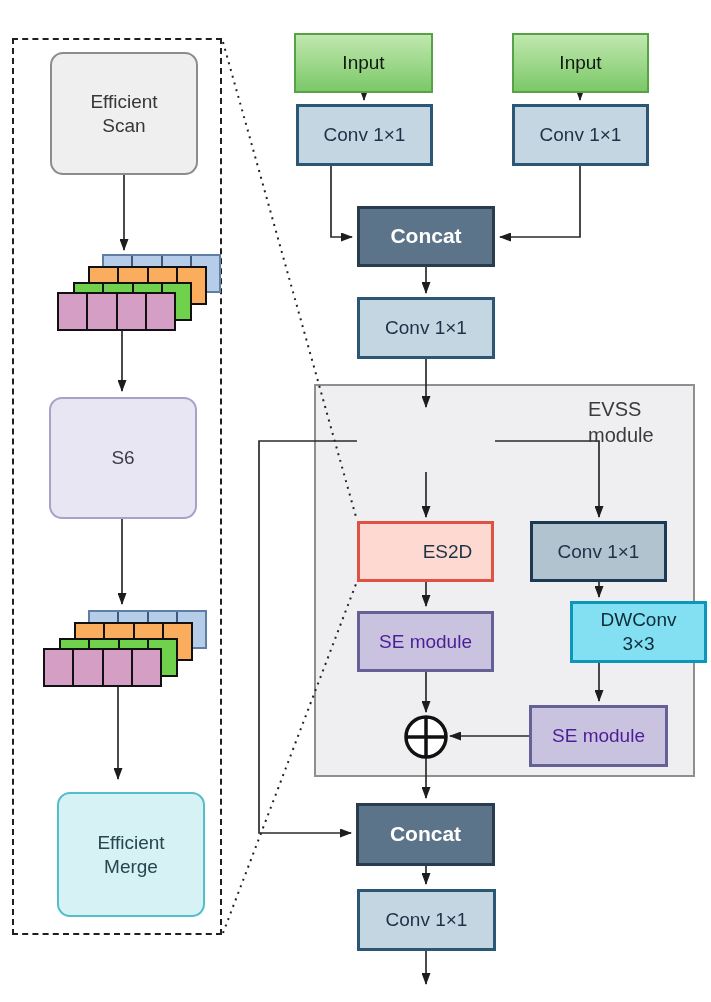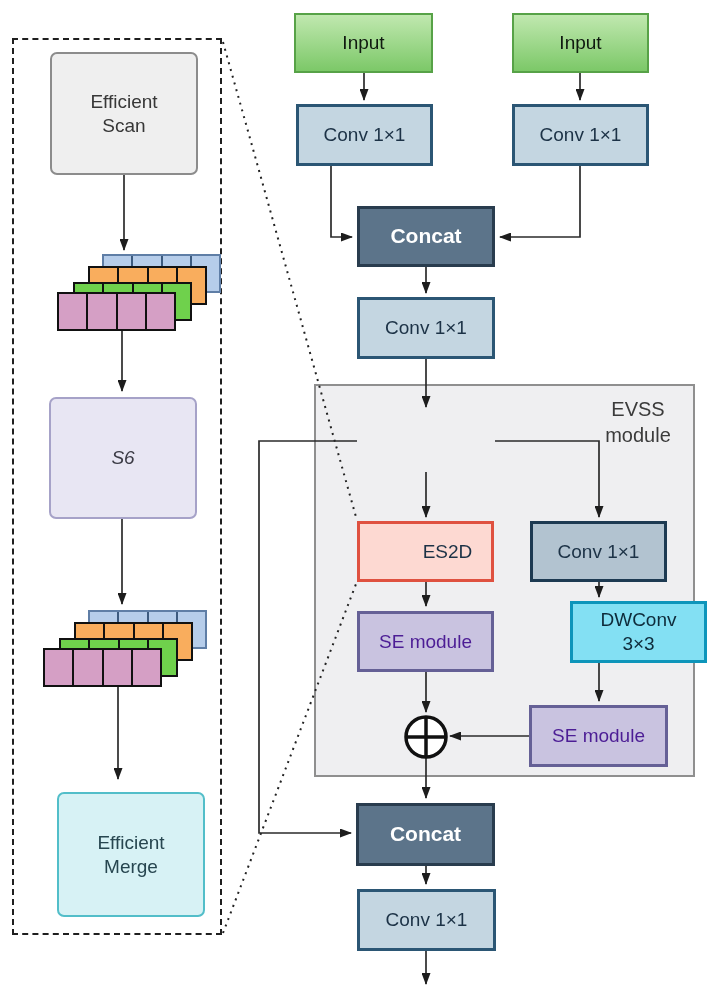--- a/index.html
+++ b/index.html
@@ -14,37 +14,37 @@
   .dashed-box{
     position:absolute;z-index:0;box-sizing:border-box;
     border:2px dashed #1f1f1f;background:#fff;
   }
   svg.wires{position:absolute;left:0;top:0;z-index:1;pointer-events:none;}
   .box{
     position:absolute;z-index:2;box-sizing:border-box;
     display:flex;align-items:center;justify-content:center;text-align:center;
     white-space:pre-line;line-height:1.25;font-size:19px;color:#1c3246;
   }
-  .rounded{border-radius:7px;}
+  .rounded{border-radius:13px;}
   .scan  {background:var(--scan_fill);  border:2px solid var(--scan_border);  color:#373737;}
   .s6    {background:var(--s6_fill);    border:2px solid var(--s6_border);    color:#3c3c46;}
   .merge {background:var(--merge_fill); border:2px solid var(--merge_border); color:#274650;}
   .input {background:linear-gradient(180deg,var(--input_fill_top) 0%,var(--input_fill_bottom) 100%);
-          border:2px solid var(--input_border);color:#101a10;}
+          border:2px solid var(--input_border);color:#101a10;margin-top:20px;}
   .conv  {background:var(--conv_fill);  border:3px solid var(--conv_border);}
   .convgray{background:var(--conv_gray_fill);border:3px solid var(--conv_gray_border);}
   .dark  {background:var(--concat_fill);border:3px solid var(--concat_border);
           color:#fff;font-weight:bold;font-size:21px;}
   .split {background:var(--split_fill); border:3px solid var(--split_border);
           color:#fff;font-weight:bold;font-size:21px;}
   .es2d  {background:var(--es2d_fill);  border:3px solid var(--es2d_border);padding-left:44px;}
   .se    {background:var(--se_fill);    border:3px solid var(--se_border);color:#4c1d95;}
   .dw    {background:var(--dwconv_fill);border:3px solid var(--dwconv_border);color:#0e2b3a;margin-left:40px;}
   .evss-label{
-    position:absolute;z-index:2;font-size:20px;color:#3b3b3b;text-align:center;
+    position:absolute;z-index:2;font-size:20px;color:#3b3b3b;text-align:left;
     white-space:pre-line;line-height:1.3;
   }
   .stack{position:absolute;z-index:2;width:164px;height:77px;}
   .strip{
     position:absolute;width:119px;height:39px;box-sizing:border-box;
     display:flex;border:2px solid #111;
   }
   .strip .cell{flex:1;box-sizing:border-box;border-right:2px solid #111;}
   .strip .cell:last-child{border-right:none;}
 </style>
@@ -125,21 +125,21 @@
         <div class="cell" style="border-color: rgb(17, 17, 17);"></div>
       </div>
       <div class="strip" style="left: 0px; top: 38px; z-index: 4; background: rgb(213, 159, 197); border-color: rgb(17, 17, 17);">
         <div class="cell" style="border-color: rgb(17, 17, 17);"></div>
         <div class="cell" style="border-color: rgb(17, 17, 17);"></div>
         <div class="cell" style="border-color: rgb(17, 17, 17);"></div>
         <div class="cell" style="border-color: rgb(17, 17, 17);"></div>
       </div>
     </div>
 
-  <div class="box rounded s6" style="left:49px;top:397px;width:148px;height:122px;font-style:italic;">S6</div>
+  <div class="box rounded s6" style="left:49px;top:397px;width:148px;height:122px;">S6</div>
 
   <div class="stack" style="left:43px;top:610px;">
       <div class="strip" style="left: 45px; top: 0px; z-index: 1; background: rgb(182, 205, 234); border-color: rgb(95, 126, 166);">
         <div class="cell" style="border-color: rgb(60, 90, 126);"></div>
         <div class="cell" style="border-color: rgb(60, 90, 126);"></div>
         <div class="cell" style="border-color: rgb(60, 90, 126);"></div>
         <div class="cell" style="border-color: rgb(60, 90, 126);"></div>
       </div>
       <div class="strip" style="left: 31px; top: 12px; z-index: 2; background: rgb(249, 173, 93); border-color: rgb(17, 17, 17);">
         <div class="cell" style="border-color: rgb(17, 17, 17);"></div>

